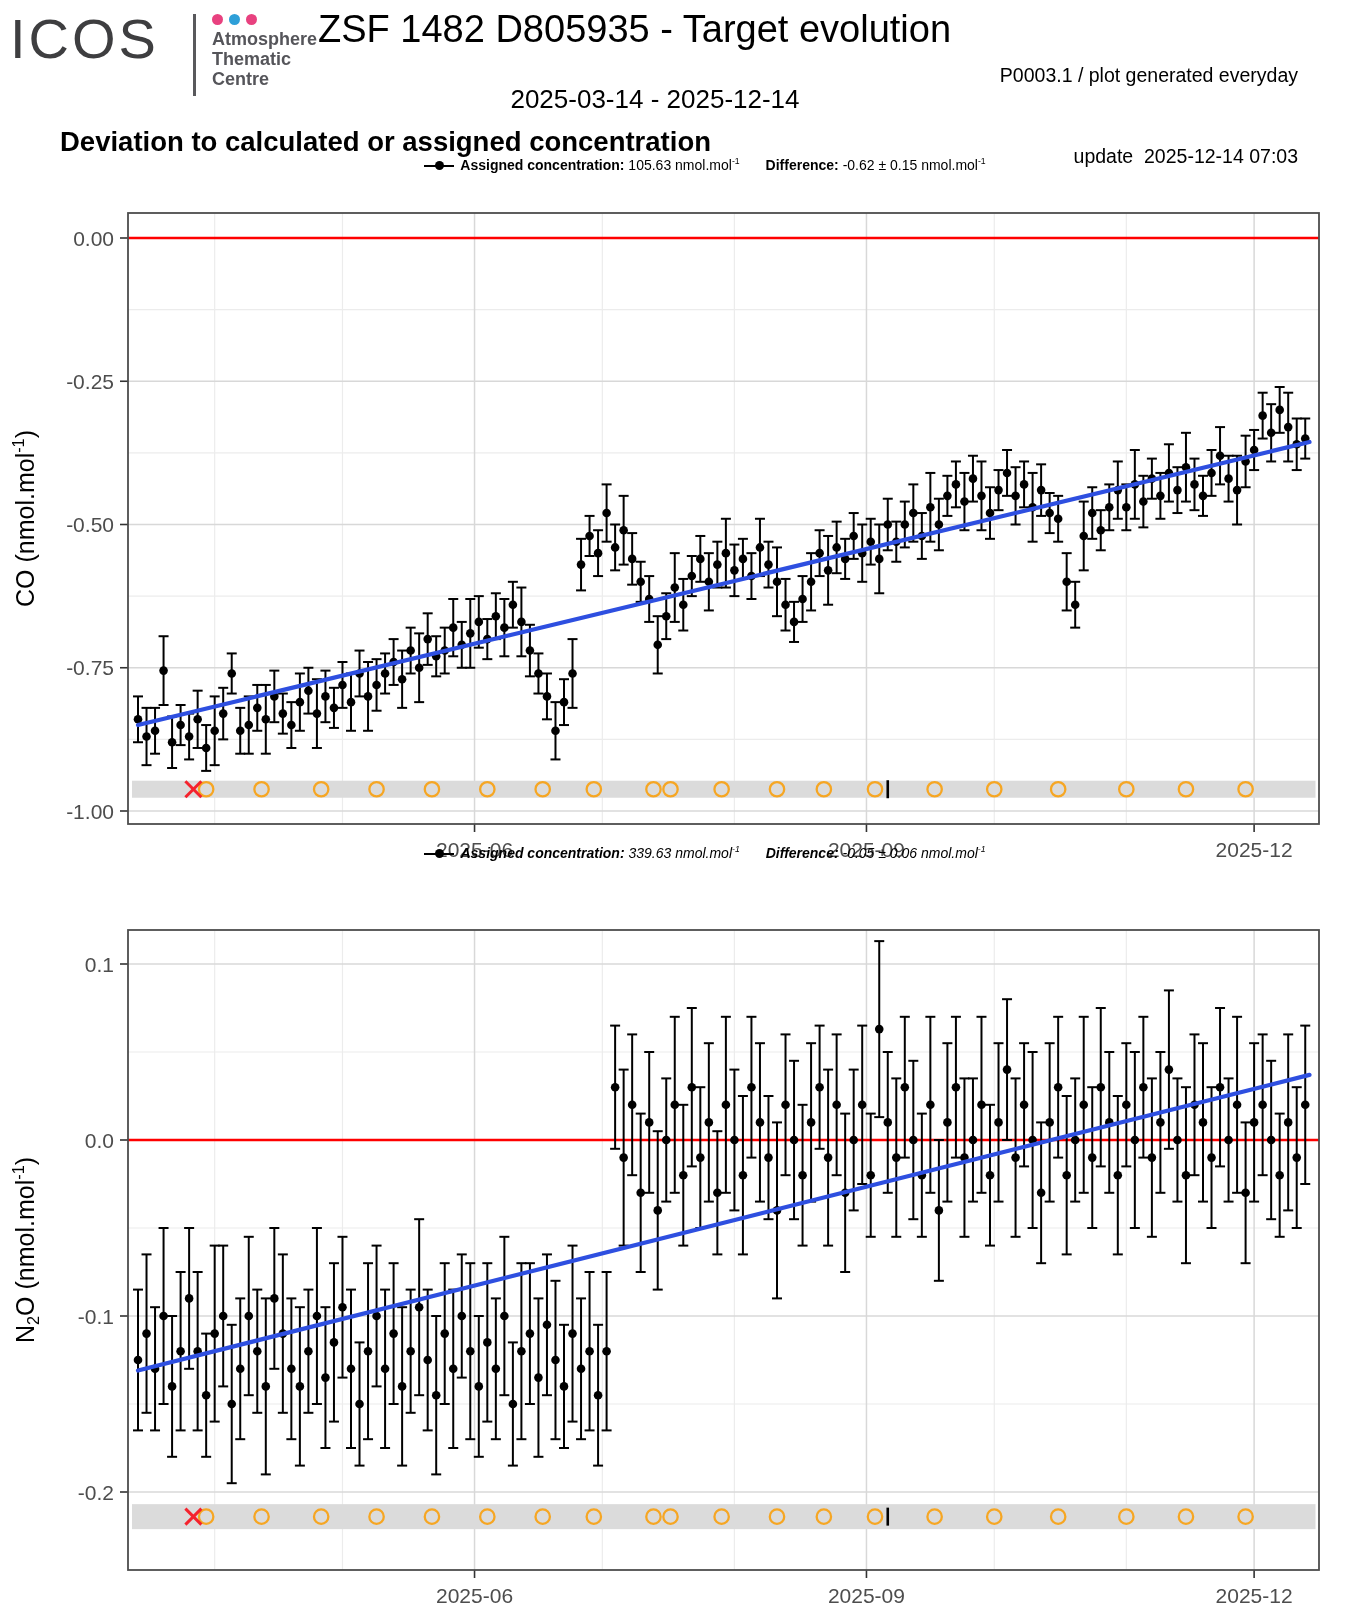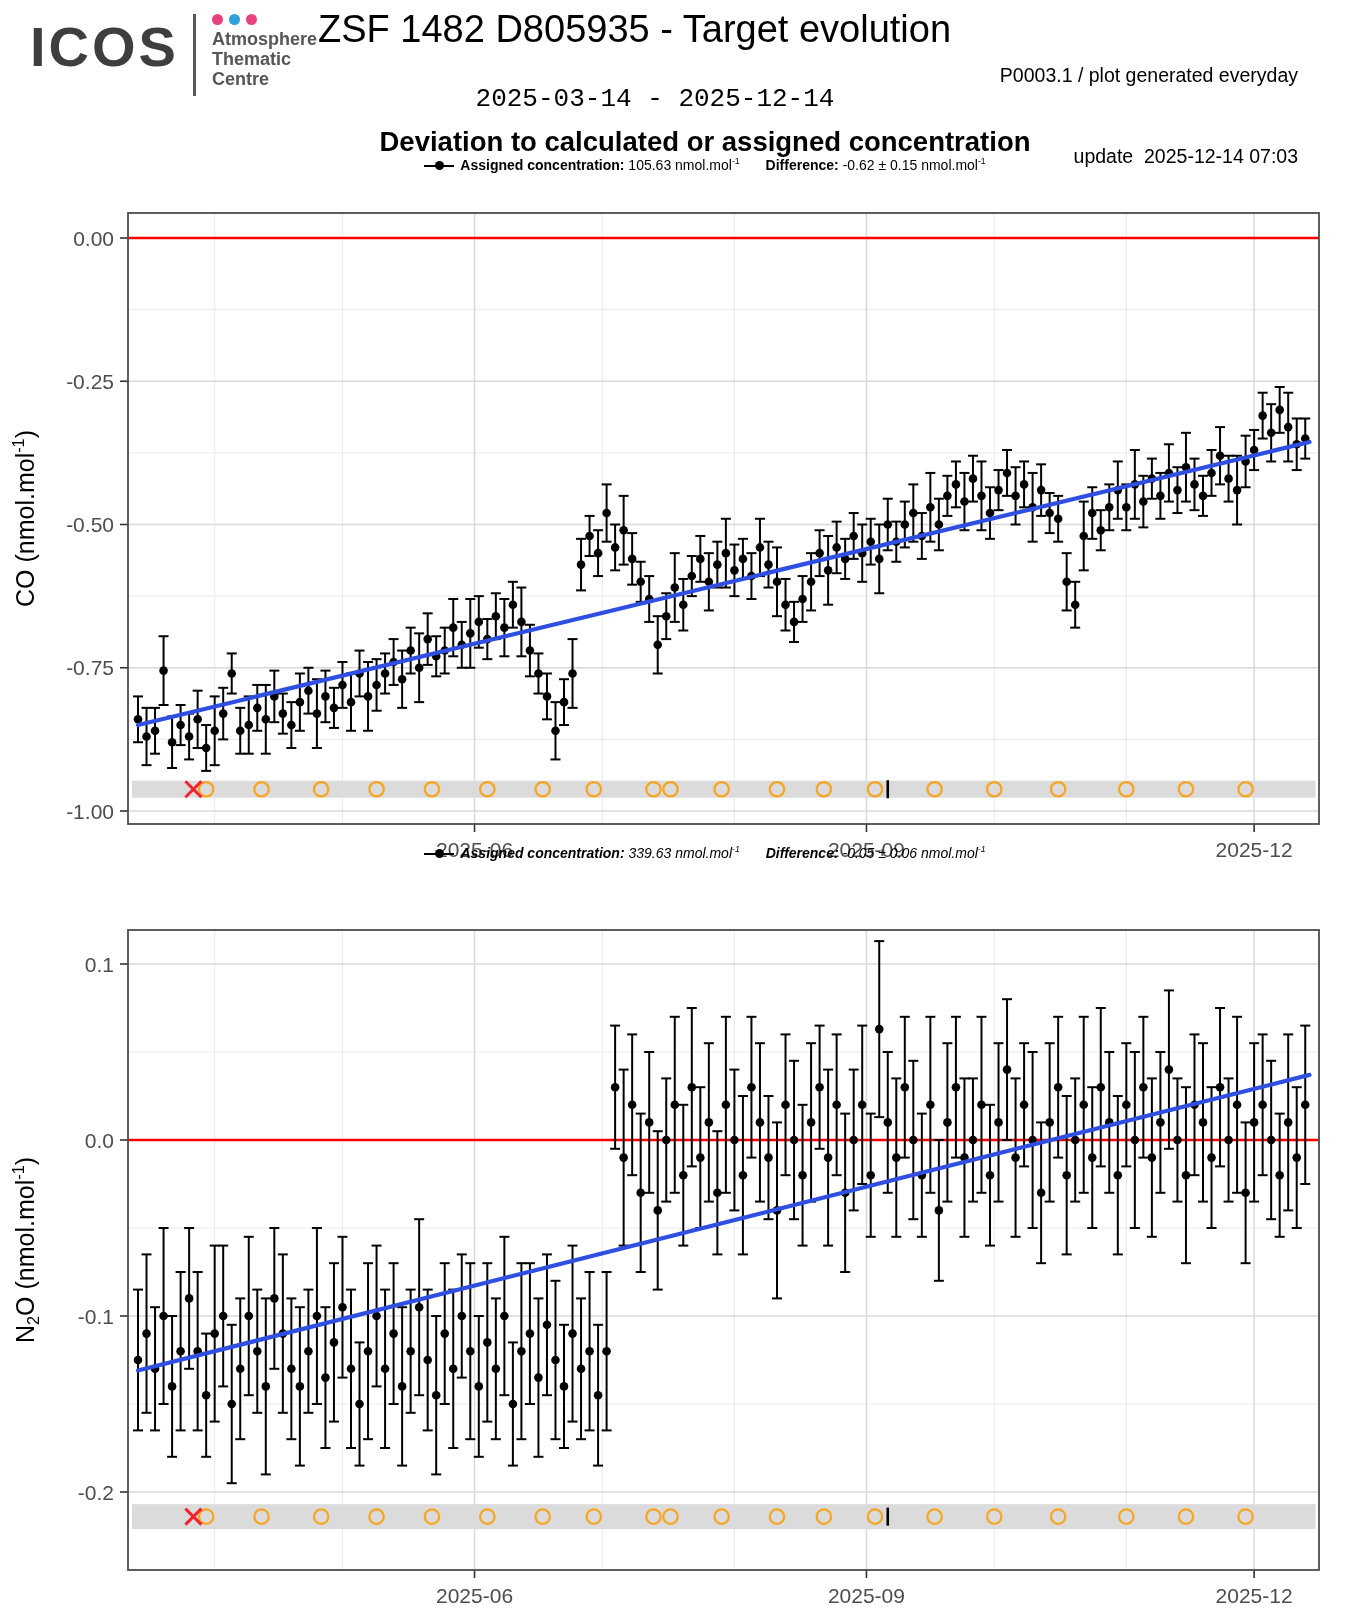--- a/index.html
+++ b/index.html
@@ -1,28 +1,28 @@
 <!DOCTYPE html>
 <html><head>
 <meta charset="utf-8">
 <style>
   html,body{margin:0;padding:0;background:#fff;}
   .canvas{position:relative;width:1350px;height:1620px;background:#ffffff;
           font-family:"Liberation Sans",sans-serif;overflow:hidden;}
   .abs{position:absolute;}
   
-  .logo-text{left:10px;top:14px;font-size:56px;font-weight:bold;color:#3e3e40;letter-spacing:3px;margin-left:20px;}
+  .logo-text{left:10px;top:6px;font-size:56px;font-weight:normal;color:#3e3e40;letter-spacing:3px;}
   .logo-bar{left:193px;top:14px;width:3px;height:82px;background:#59595c;}
   .logo-dots{left:212px;top:14px;display:flex;gap:6px;}
   .logo-dots span{width:11px;height:11px;border-radius:50%;display:inline-block;}
   .logo-sub{left:212px;top:29px;font-size:18px;font-weight:bold;color:#55555a;line-height:20px;}
   .main-title{left:318px;top:8px;font-size:38px;color:#000;white-space:nowrap;}
   .info-block{right:52px;top:8px;text-align:right;font-size:19.5px;color:#000;line-height:27px;white-space:pre;}
-  .date-range{left:0;top:84px;width:1310px;text-align:center;font-size:26px;color:#000;font-family:Liberation Mono, monospace;}
-  .heading{left:60px;top:126px;width:1290px;text-align:center;font-size:27.5px;font-weight:bold;color:#000;}
+  .date-range{left:0;top:84px;width:1310px;text-align:center;font-size:26px;color:#000;}
+  .heading{left:60px;top:126px;width:1290px;font-size:27.5px;font-weight:bold;color:#000;}
   .legend{left:60px;width:1290px;text-align:center;font-size:14px;color:#000;white-space:nowrap;}
   .legend b{font-weight:bold;}
   .legend sup{font-size:0.62em;}
   .legend .gap{display:inline-block;width:26px;}
   .legend-marker{display:inline-block;position:relative;width:30px;height:10px;margin-right:6px;vertical-align:middle;}
   .legend-marker .lm-line{position:absolute;left:0;top:4px;width:30px;height:2.5px;background:#000;}
   .legend-marker .lm-dot{position:absolute;left:11px;top:0;width:9px;height:9px;border-radius:50%;background:#000;}
   #legend1{top:156px;}
   #legend2{top:844px;font-style:italic;}
   svg{position:absolute;left:0;top:0;}

